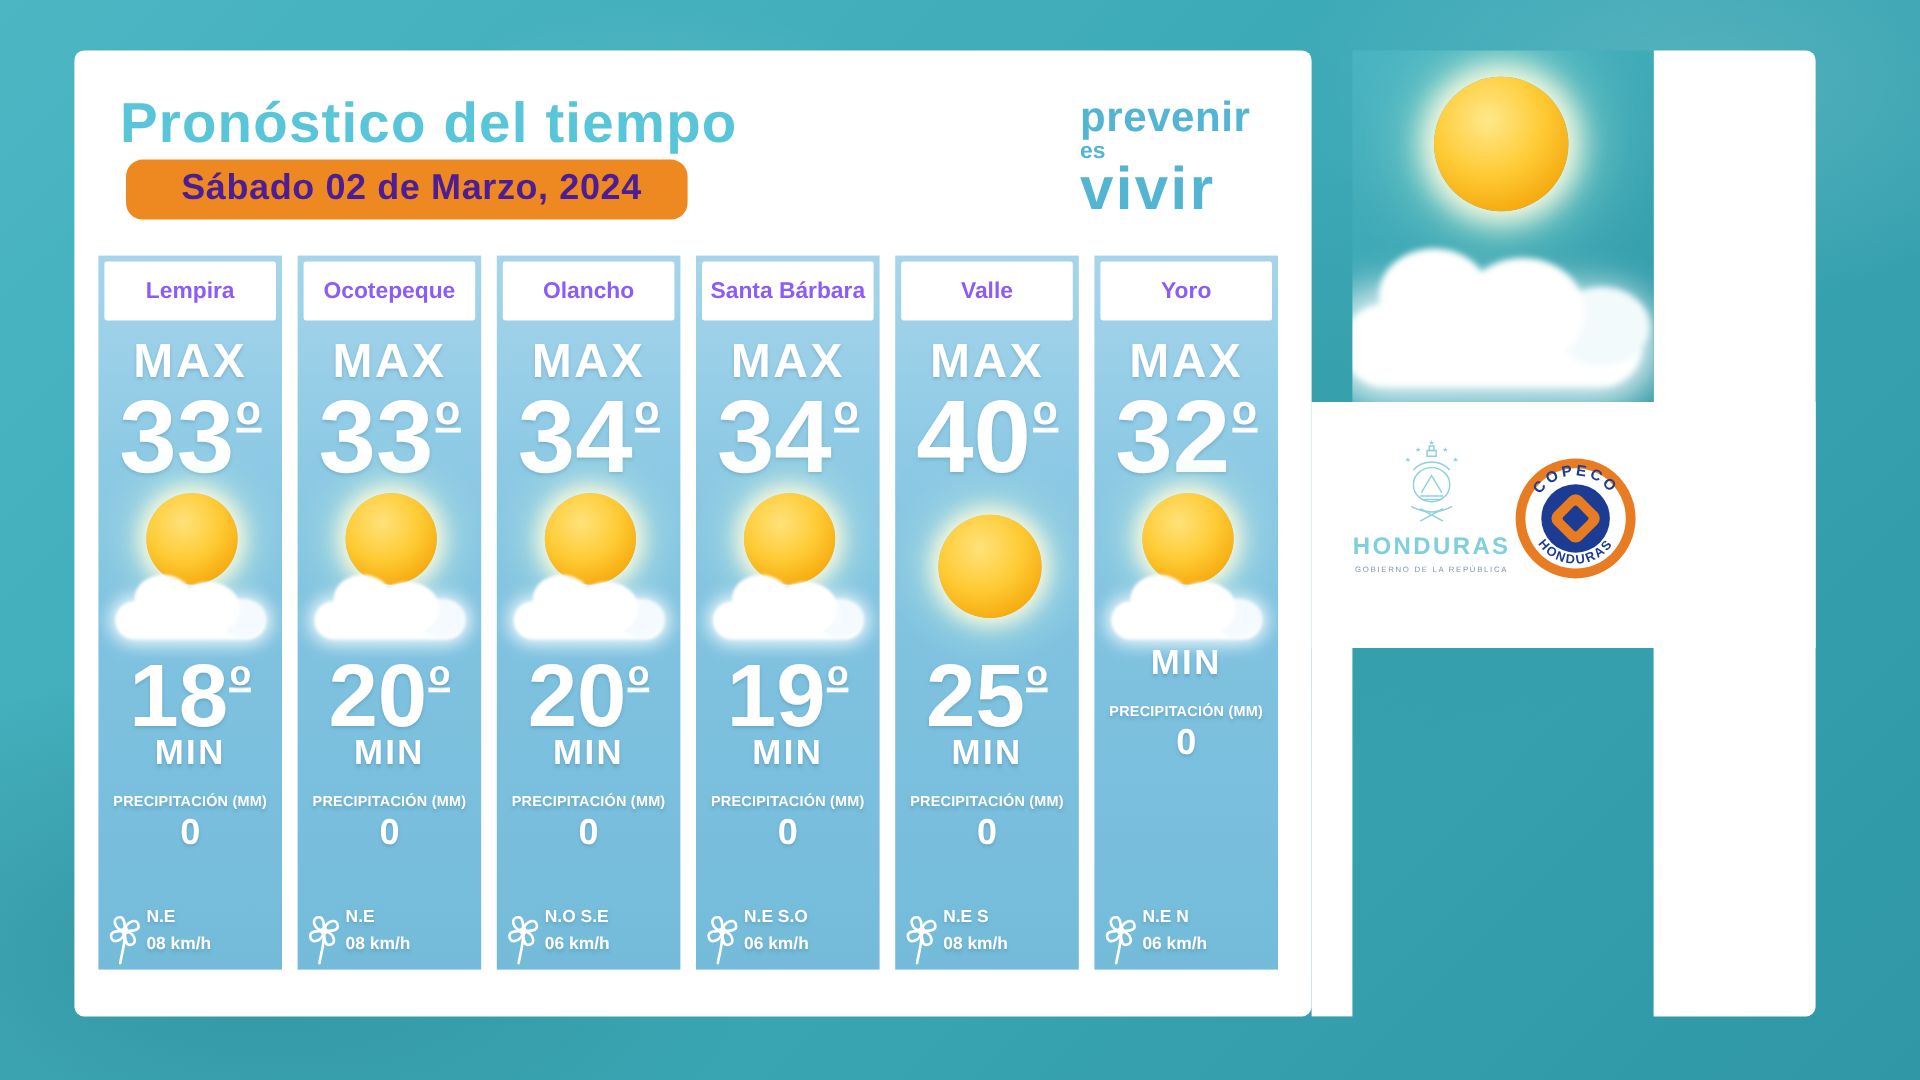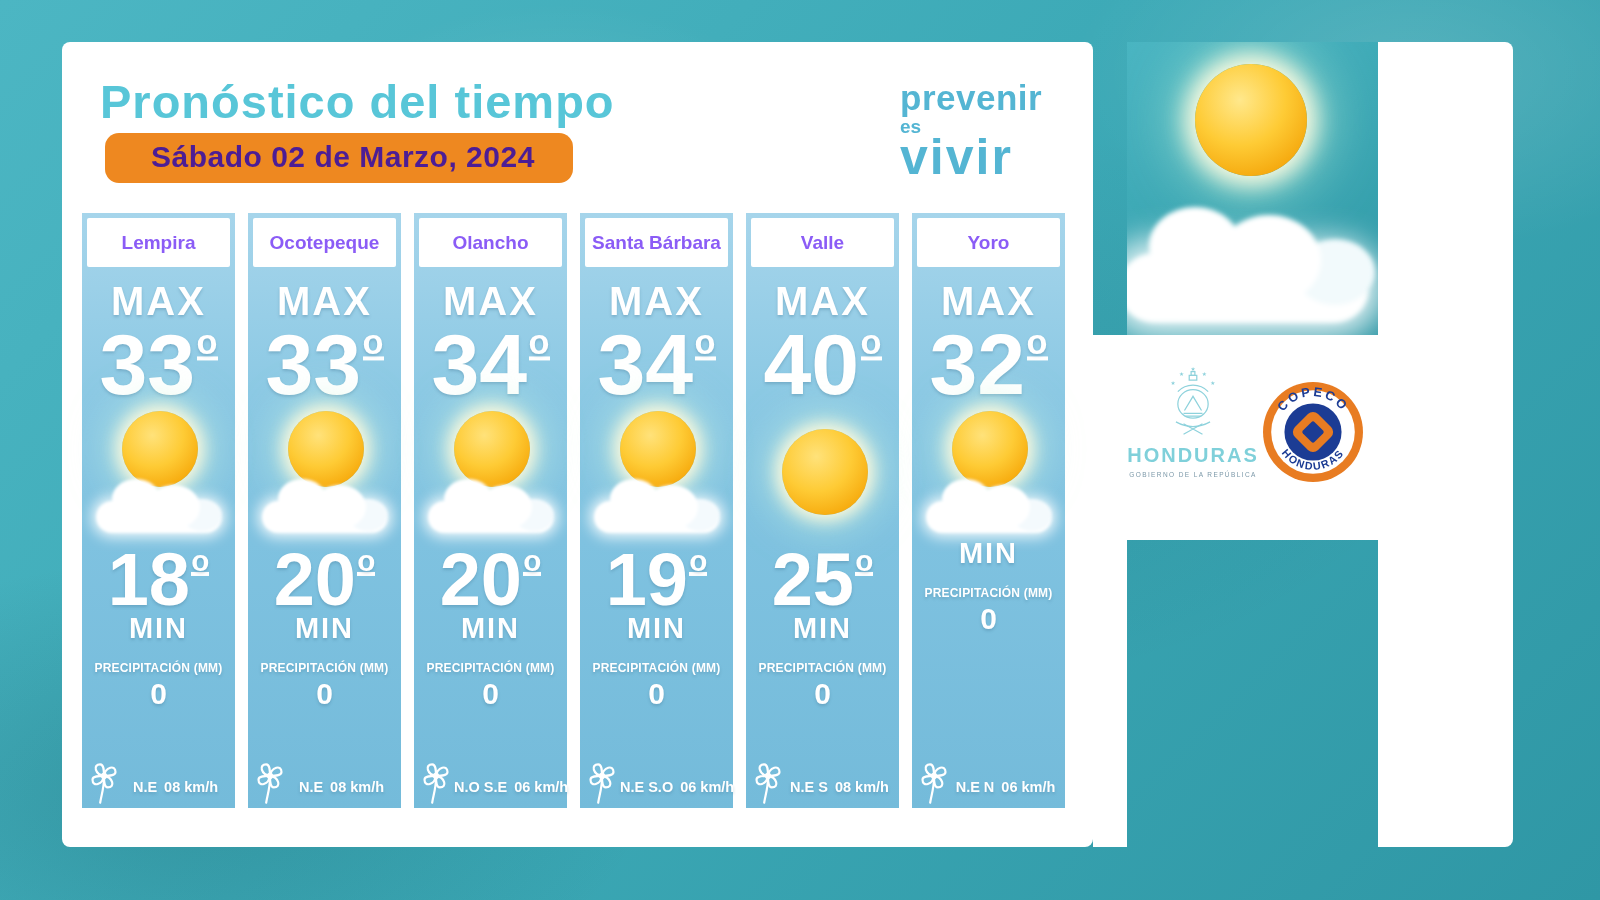--- a/index.html
+++ b/index.html
@@ -81,21 +81,21 @@
     border-radius:50%; background:#fff;
     box-shadow:74px 14px 0 6px #fff, 140px 26px 0 -6px #f2fafc, -24px 34px 0 -14px rgba(255,255,255,.95); }
 
   
   .gob { position:absolute; left:1126px; top:366px; width:134px; text-align:center; }
   .gob .crest { width:62px; height:72px; }
   .gob .gname { font-size:20px; font-weight:bold; letter-spacing:2px; color:#7fd0da; margin-top:2px; }
   .gob .gcap { font-size:6.5px; letter-spacing:1.4px; color:#7b98a8; margin-top:4px; }
   .copeco { position:absolute; left:1262px; top:381px; width:102px; height:102px; }
 
-  .fine { font-weight:bold; }
+  .fine { font-weight:bold;flex-direction:column; }
 </style>
 </head>
 <body>
 
 <div class="card"></div>
 <div class="left-strip"></div>
 <div class="crossbar"></div>
 <div class="right-bar"></div>
 
 <div class="title">Pronóstico del tiempo</div>

